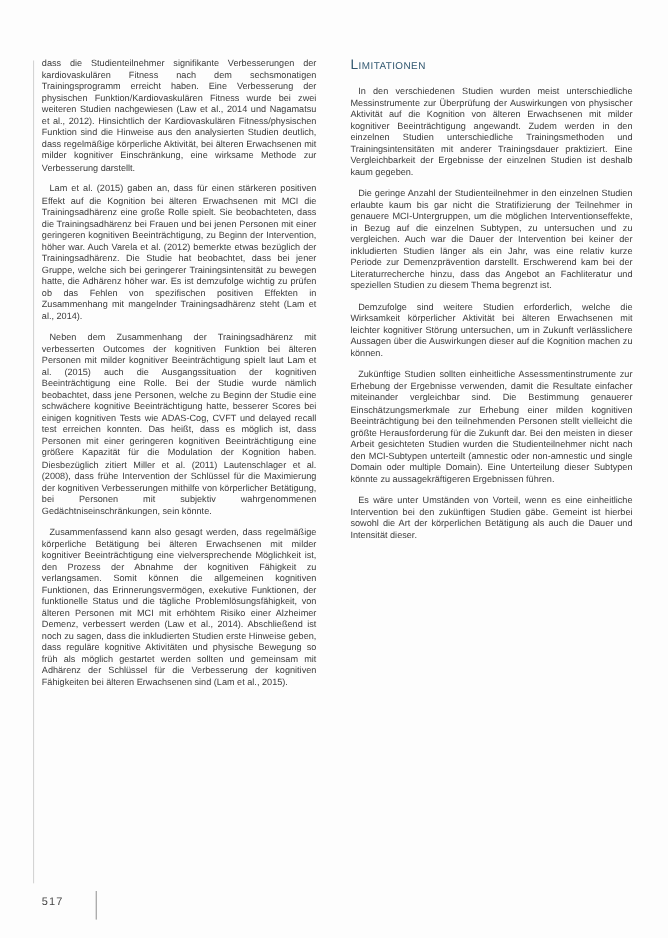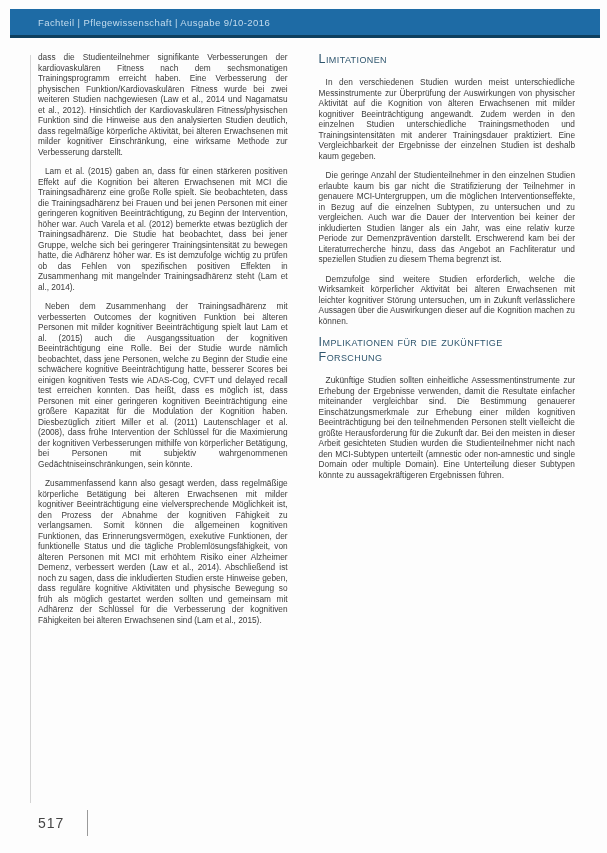--- a/index.html
+++ b/index.html
@@ -65,60 +65,57 @@
     font-variant: small-caps;
     letter-spacing: 0.4px;
     color: #2f566e;
   }
   h2.sec-heading.second { margin-top: 7px; max-width: 185px; }
 
   
   .footer { position: absolute; left: 0; right: 0; top: 812px; height: 30px; }
   .footer .page-num {
     position: absolute; left: 38px; top: 3px;
-    font-size: 14px; letter-spacing: 1px; color: #454545;
+    font-size: 10px; letter-spacing: 1px; color: #454545;
   }
   .footer .divider {
     position: absolute; left: 87px; top: -2px;
     width: 1px; height: 26px; background: #9a9a9a;
   }
   .footer .journal-line {
     position: absolute; left: 106px; top: 3px;
     font-size: 8.5px; letter-spacing: 0.7px; word-spacing: 2px;
     color: #3f3f3f; white-space: nowrap;
   }
 </style>
 </head>
 <body>
 
 <div class="page">
 
-  <div class="header-bar">
-    <span class="crumb">Fachteil | Pflegewissenschaft | Ausgabe 9/10-2016</span>
-  </div>
 
   <div class="left-rule"></div>
 
   <div class="content">
 
     <div class="col-left">
       <p class="body-par no-indent">dass die Studienteilnehmer signifikante Verbesserungen der kardiovaskulären Fitness nach dem sechsmonatigen Trainingsprogramm erreicht haben. Eine Verbesserung der physischen Funktion/Kardiovaskulären Fitness wurde bei zwei weiteren Studien nachgewiesen (Law et al., 2014 und Nagamatsu et al., 2012). Hinsichtlich der Kardiovaskulären Fitness/physischen Funktion sind die Hinweise aus den analysierten Studien deutlich, dass regelmäßige körperliche Aktivität, bei älteren Erwachsenen mit milder kognitiver Einschränkung, eine wirksame Methode zur Verbesserung darstellt.</p>
       <p class="body-par">Lam et al. (2015) gaben an, dass für einen stärkeren positiven Effekt auf die Kognition bei älteren Erwachsenen mit MCI die Trainingsadhärenz eine große Rolle spielt. Sie beobachteten, dass die Trainingsadhärenz bei Frauen und bei jenen Personen mit einer geringeren kognitiven Beeinträchtigung, zu Beginn der Intervention, höher war. Auch Varela et al. (2012) bemerkte etwas bezüglich der Trainingsadhärenz. Die Studie hat beobachtet, dass bei jener Gruppe, welche sich bei geringerer Trainingsintensität zu bewegen hatte, die Adhärenz höher war. Es ist demzufolge wichtig zu prüfen ob das Fehlen von spezifischen positiven Effekten in Zusammenhang mit mangelnder Trainingsadhärenz steht (Lam et al., 2014).</p>
       <p class="body-par">Neben dem Zusammenhang der Trainingsadhärenz mit verbesserten Outcomes der kognitiven Funktion bei älteren Personen mit milder kognitiver Beeinträchtigung spielt laut Lam et al. (2015) auch die Ausgangssituation der kognitiven Beeinträchtigung eine Rolle. Bei der Studie wurde nämlich beobachtet, dass jene Personen, welche zu Beginn der Studie eine schwächere kognitive Beeinträchtigung hatte, besserer Scores bei einigen kognitiven Tests wie ADAS-Cog, CVFT und delayed recall test erreichen konnten. Das heißt, dass es möglich ist, dass Personen mit einer geringeren kognitiven Beeinträchtigung eine größere Kapazität für die Modulation der Kognition haben. Diesbezüglich zitiert Miller et al. (2011) Lautenschlager et al. (2008), dass frühe Intervention der Schlüssel für die Maximierung der kognitiven Verbesserungen mithilfe von körperlicher Betätigung, bei Personen mit subjektiv wahrgenommenen Gedächtniseinschränkungen, sein könnte.</p>
       <p class="body-par">Zusammenfassend kann also gesagt werden, dass regelmäßige körperliche Betätigung bei älteren Erwachsenen mit milder kognitiver Beeinträchtigung eine vielversprechende Möglichkeit ist, den Prozess der Abnahme der kognitiven Fähigkeit zu verlangsamen. Somit können die allgemeinen kognitiven Funktionen, das Erinnerungsvermögen, exekutive Funktionen, der funktionelle Status und die tägliche Problemlösungsfähigkeit, von älteren Personen mit MCI mit erhöhtem Risiko einer Alzheimer Demenz, verbessert werden (Law et al., 2014). Abschließend ist noch zu sagen, dass die inkludierten Studien erste Hinweise geben, dass reguläre kognitive Aktivitäten und physische Bewegung so früh als möglich gestartet werden sollten und gemeinsam mit Adhärenz der Schlüssel für die Verbesserung der kognitiven Fähigkeiten bei älteren Erwachsenen sind (Lam et al., 2015).</p>
     </div>
 
     <div class="col-right">
       <h2 class="sec-heading">Limitationen</h2>
       <p class="body-par">In den verschiedenen Studien wurden meist unterschiedliche Messinstrumente zur Überprüfung der Auswirkungen von physischer Aktivität auf die Kognition von älteren Erwachsenen mit milder kognitiver Beeinträchtigung angewandt. Zudem werden in den einzelnen Studien unterschiedliche Trainingsmethoden und Trainingsintensitäten mit anderer Trainingsdauer praktiziert. Eine Vergleichbarkeit der Ergebnisse der einzelnen Studien ist deshalb kaum gegeben.</p>
       <p class="body-par">Die geringe Anzahl der Studienteilnehmer in den einzelnen Studien erlaubte kaum bis gar nicht die Stratifizierung der Teilnehmer in genauere MCI-Untergruppen, um die möglichen Interventionseffekte, in Bezug auf die einzelnen Subtypen, zu untersuchen und zu vergleichen. Auch war die Dauer der Intervention bei keiner der inkludierten Studien länger als ein Jahr, was eine relativ kurze Periode zur Demenzprävention darstellt. Erschwerend kam bei der Literaturrecherche hinzu, dass das Angebot an Fachliteratur und speziellen Studien zu diesem Thema begrenzt ist.</p>
       <p class="body-par">Demzufolge sind weitere Studien erforderlich, welche die Wirksamkeit körperlicher Aktivität bei älteren Erwachsenen mit leichter kognitiver Störung untersuchen, um in Zukunft verlässlichere Aussagen über die Auswirkungen dieser auf die Kognition machen zu können.</p>
 
-      <h2 class="sec-heading second">Implikationen für die zukünftige Forschung</h2>
       <p class="body-par">Zukünftige Studien sollten einheitliche Assessmentinstrumente zur Erhebung der Ergebnisse verwenden, damit die Resultate einfacher miteinander vergleichbar sind. Die Bestimmung genauerer Einschätzungsmerkmale zur Erhebung einer milden kognitiven Beeinträchtigung bei den teilnehmenden Personen stellt vielleicht die größte Herausforderung für die Zukunft dar. Bei den meisten in dieser Arbeit gesichteten Studien wurden die Studienteilnehmer nicht nach den MCI-Subtypen unterteilt (amnestic oder non-amnestic und single Domain oder multiple Domain). Eine Unterteilung dieser Subtypen könnte zu aussagekräftigeren Ergebnissen führen.</p>
+      <p class="body-par">Es wäre unter Umständen von Vorteil, wenn es eine einheitliche Intervention bei den zukünftigen Studien gäbe. Gemeint ist hierbei sowohl die Art der körperlichen Betätigung als auch die Dauer und Intensität dieser.</p>
     </div>
 
   </div>
 
   <div class="footer">
     <span class="page-num">517</span>
     <span class="divider"></span>
   </div>
 
 </div>

